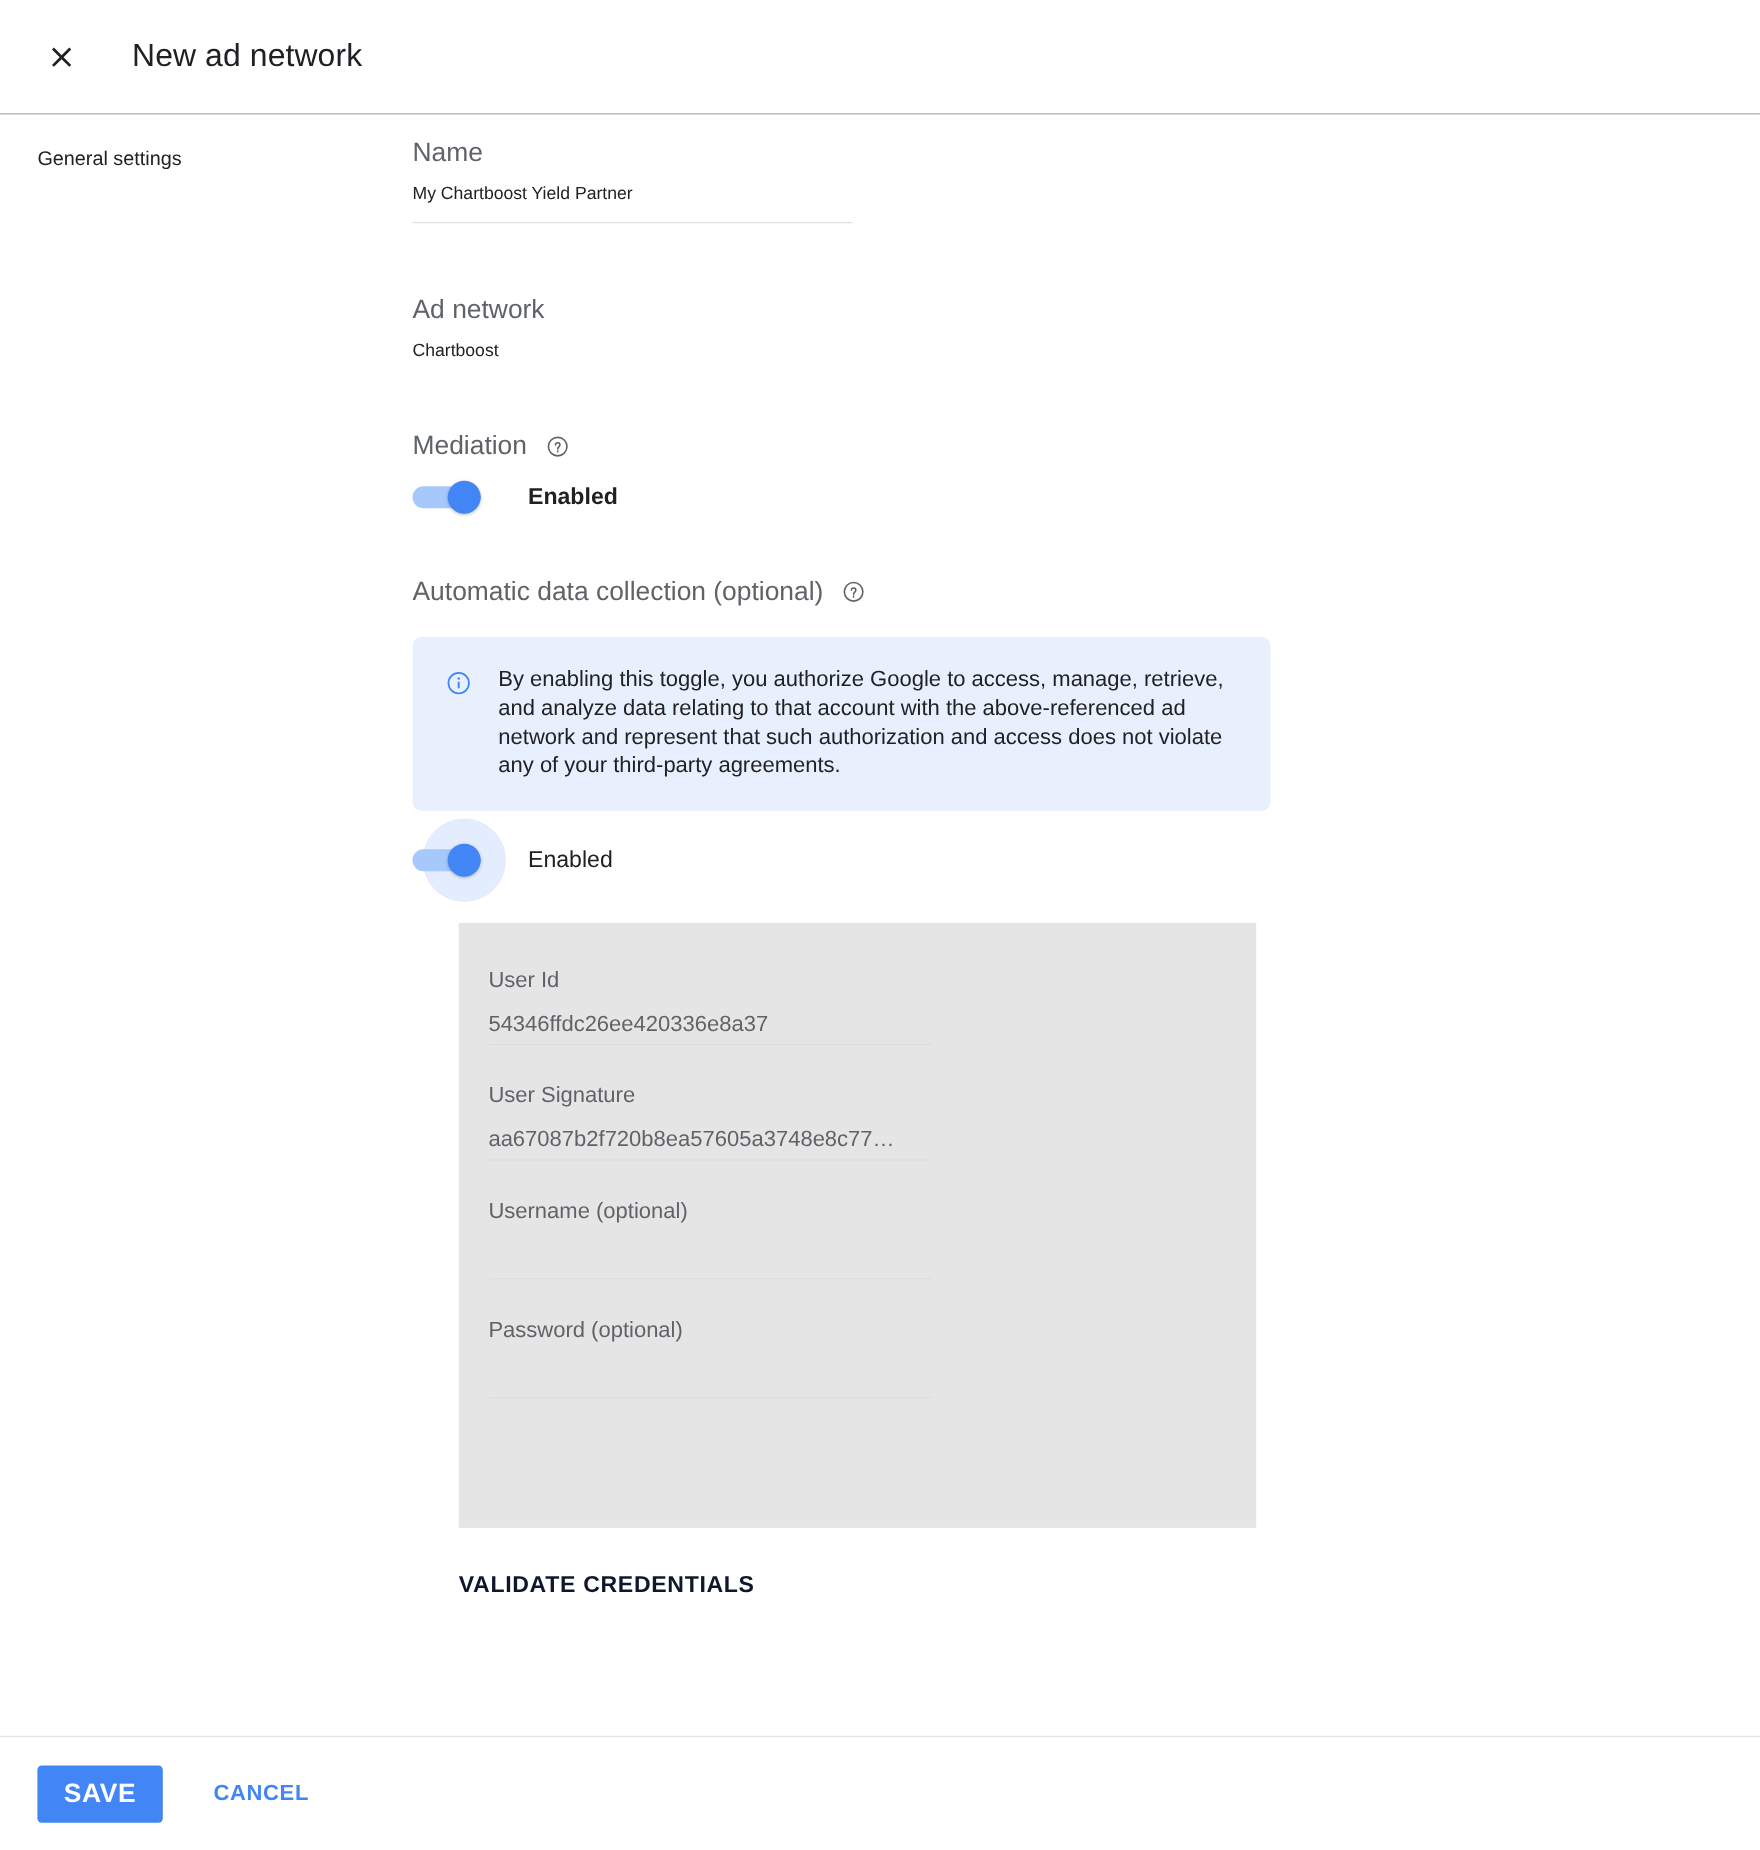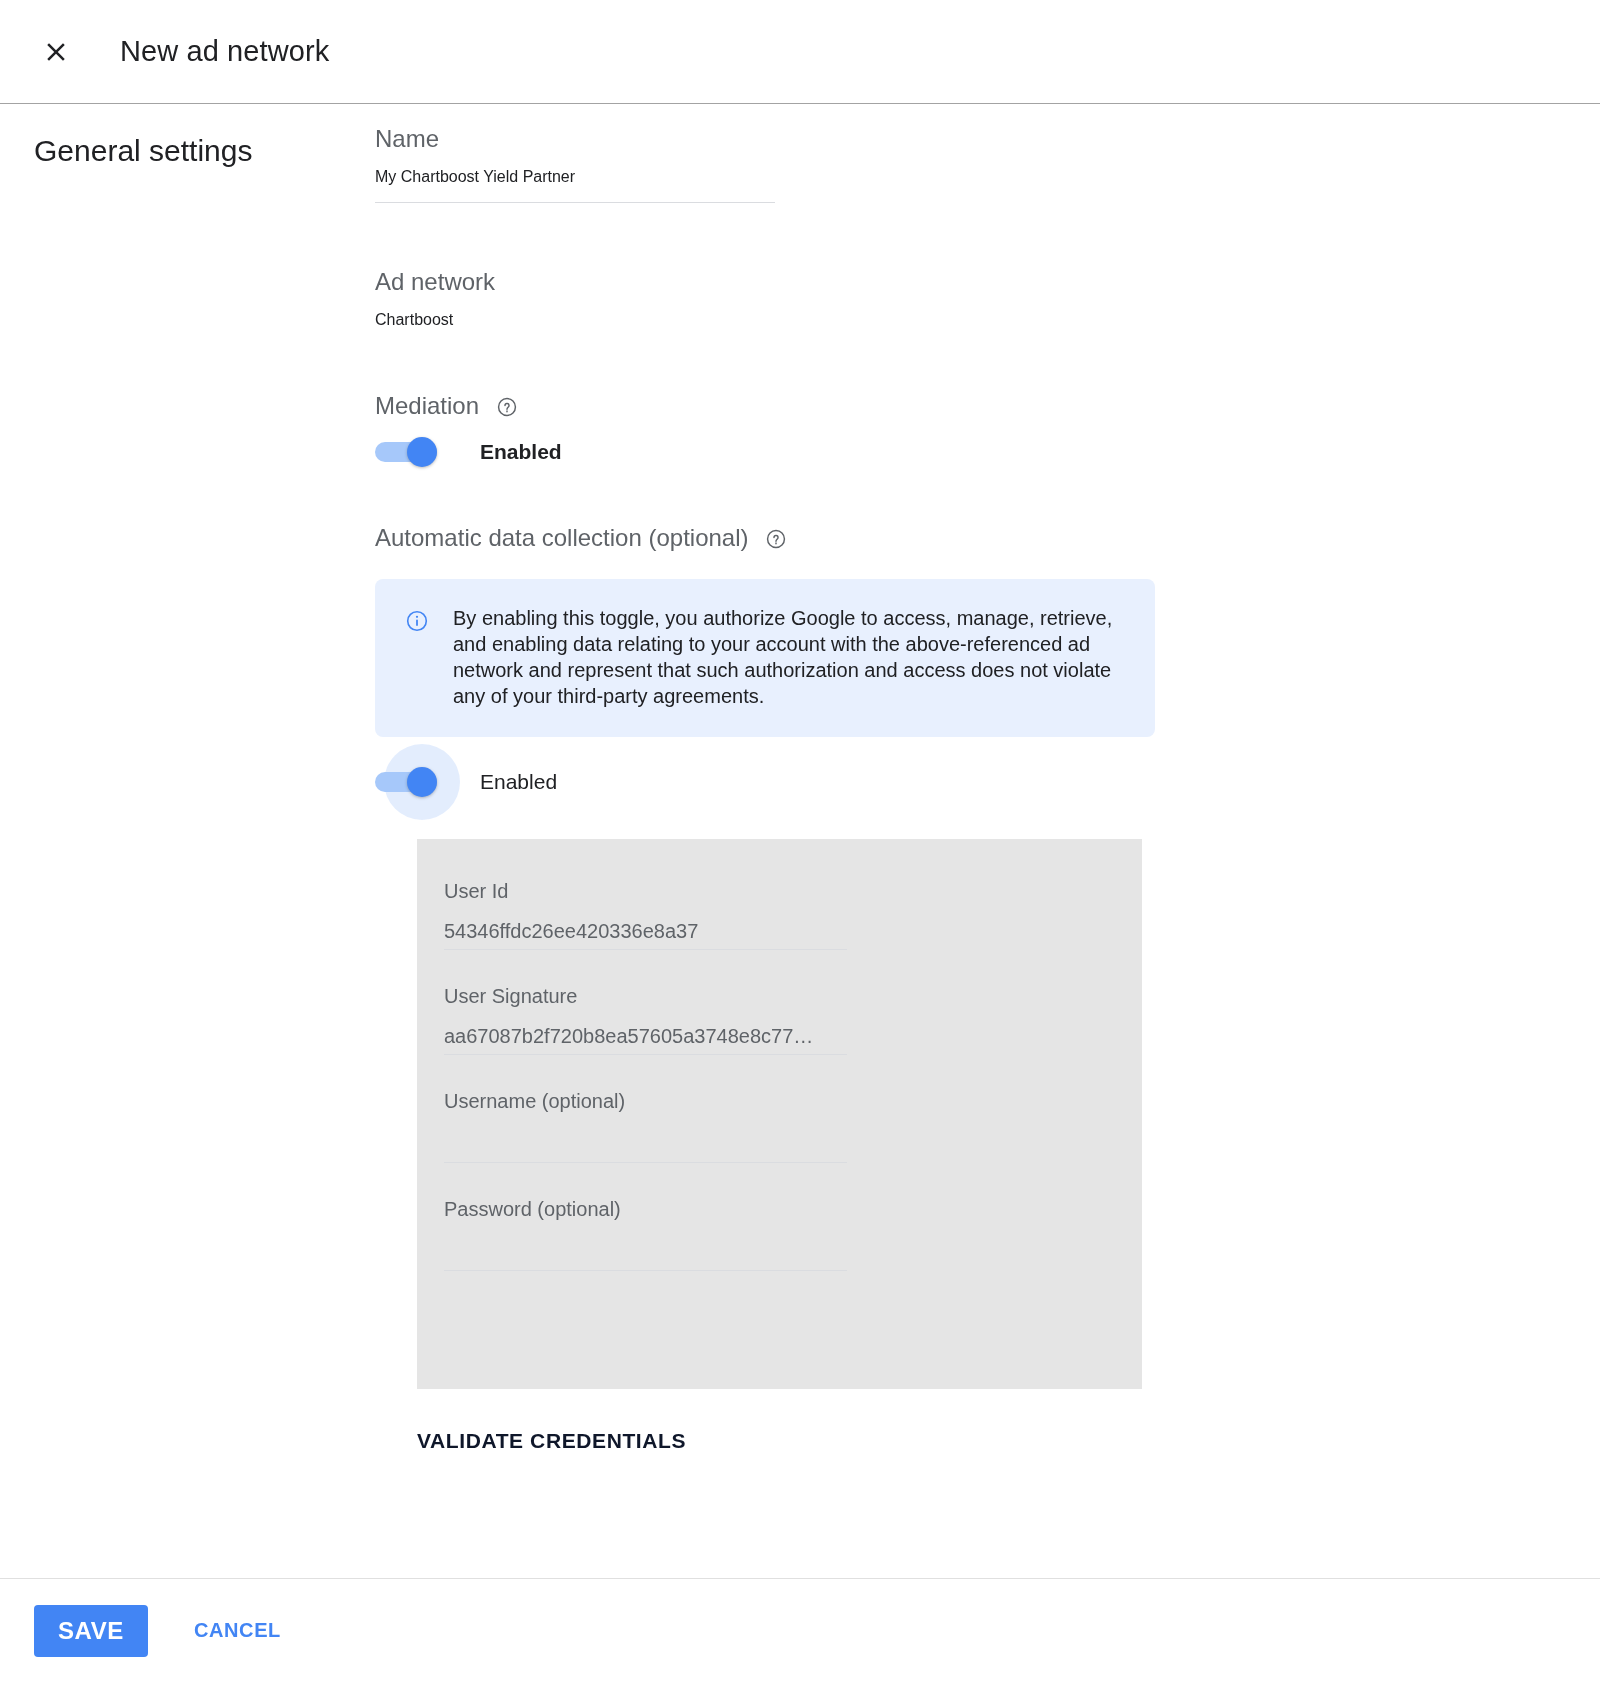--- a/index.html
+++ b/index.html
@@ -46,21 +46,21 @@
   
   .content {
     position: relative;
     height: 1372px;
     overflow: hidden;
   }
   .section-label {
     position: absolute;
     left: 34px;
     top: 30px;
-    font-size: 30px;
+    font-size: 18px;
     color: #202124;
   }
   .form-col {
     position: absolute;
     left: 375px;
     top: 22px;
     width: 1100px;
   }
 
   .field-label {
@@ -322,21 +322,21 @@
       </div>
 
       <div class="info-banner">
         <span class="i-icon">
           <svg width="24" height="24" viewBox="0 0 24 24">
             <circle cx="12" cy="12" r="9.3" fill="none" stroke="#4285f4" stroke-width="1.6"></circle>
             <rect x="11.1" y="10.6" width="1.8" height="6.4" rx=".9" fill="#4285f4"></rect>
             <circle cx="12" cy="7.8" r="1.1" fill="#4285f4"></circle>
           </svg>
         </span>
-        <p>By enabling this toggle, you authorize Google to access, manage, retrieve, and enabling data relating to your account with the above-referenced ad network and represent that such authorization and access does not violate any of your third-party agreements.</p>
+        <p>By enabling this toggle, you authorize Google to access, manage, retrieve, and analyze data relating to that account with the above-referenced ad network and represent that such authorization and access does not violate any of your third-party agreements.</p>
       </div>
 
       <div class="toggle-row" style="margin-top:30px;">
         <div class="toggle focused">
           <div class="track"></div>
           <div class="knob"></div>
         </div>
         <div class="toggle-text">Enabled</div>
       </div>
     </div>

